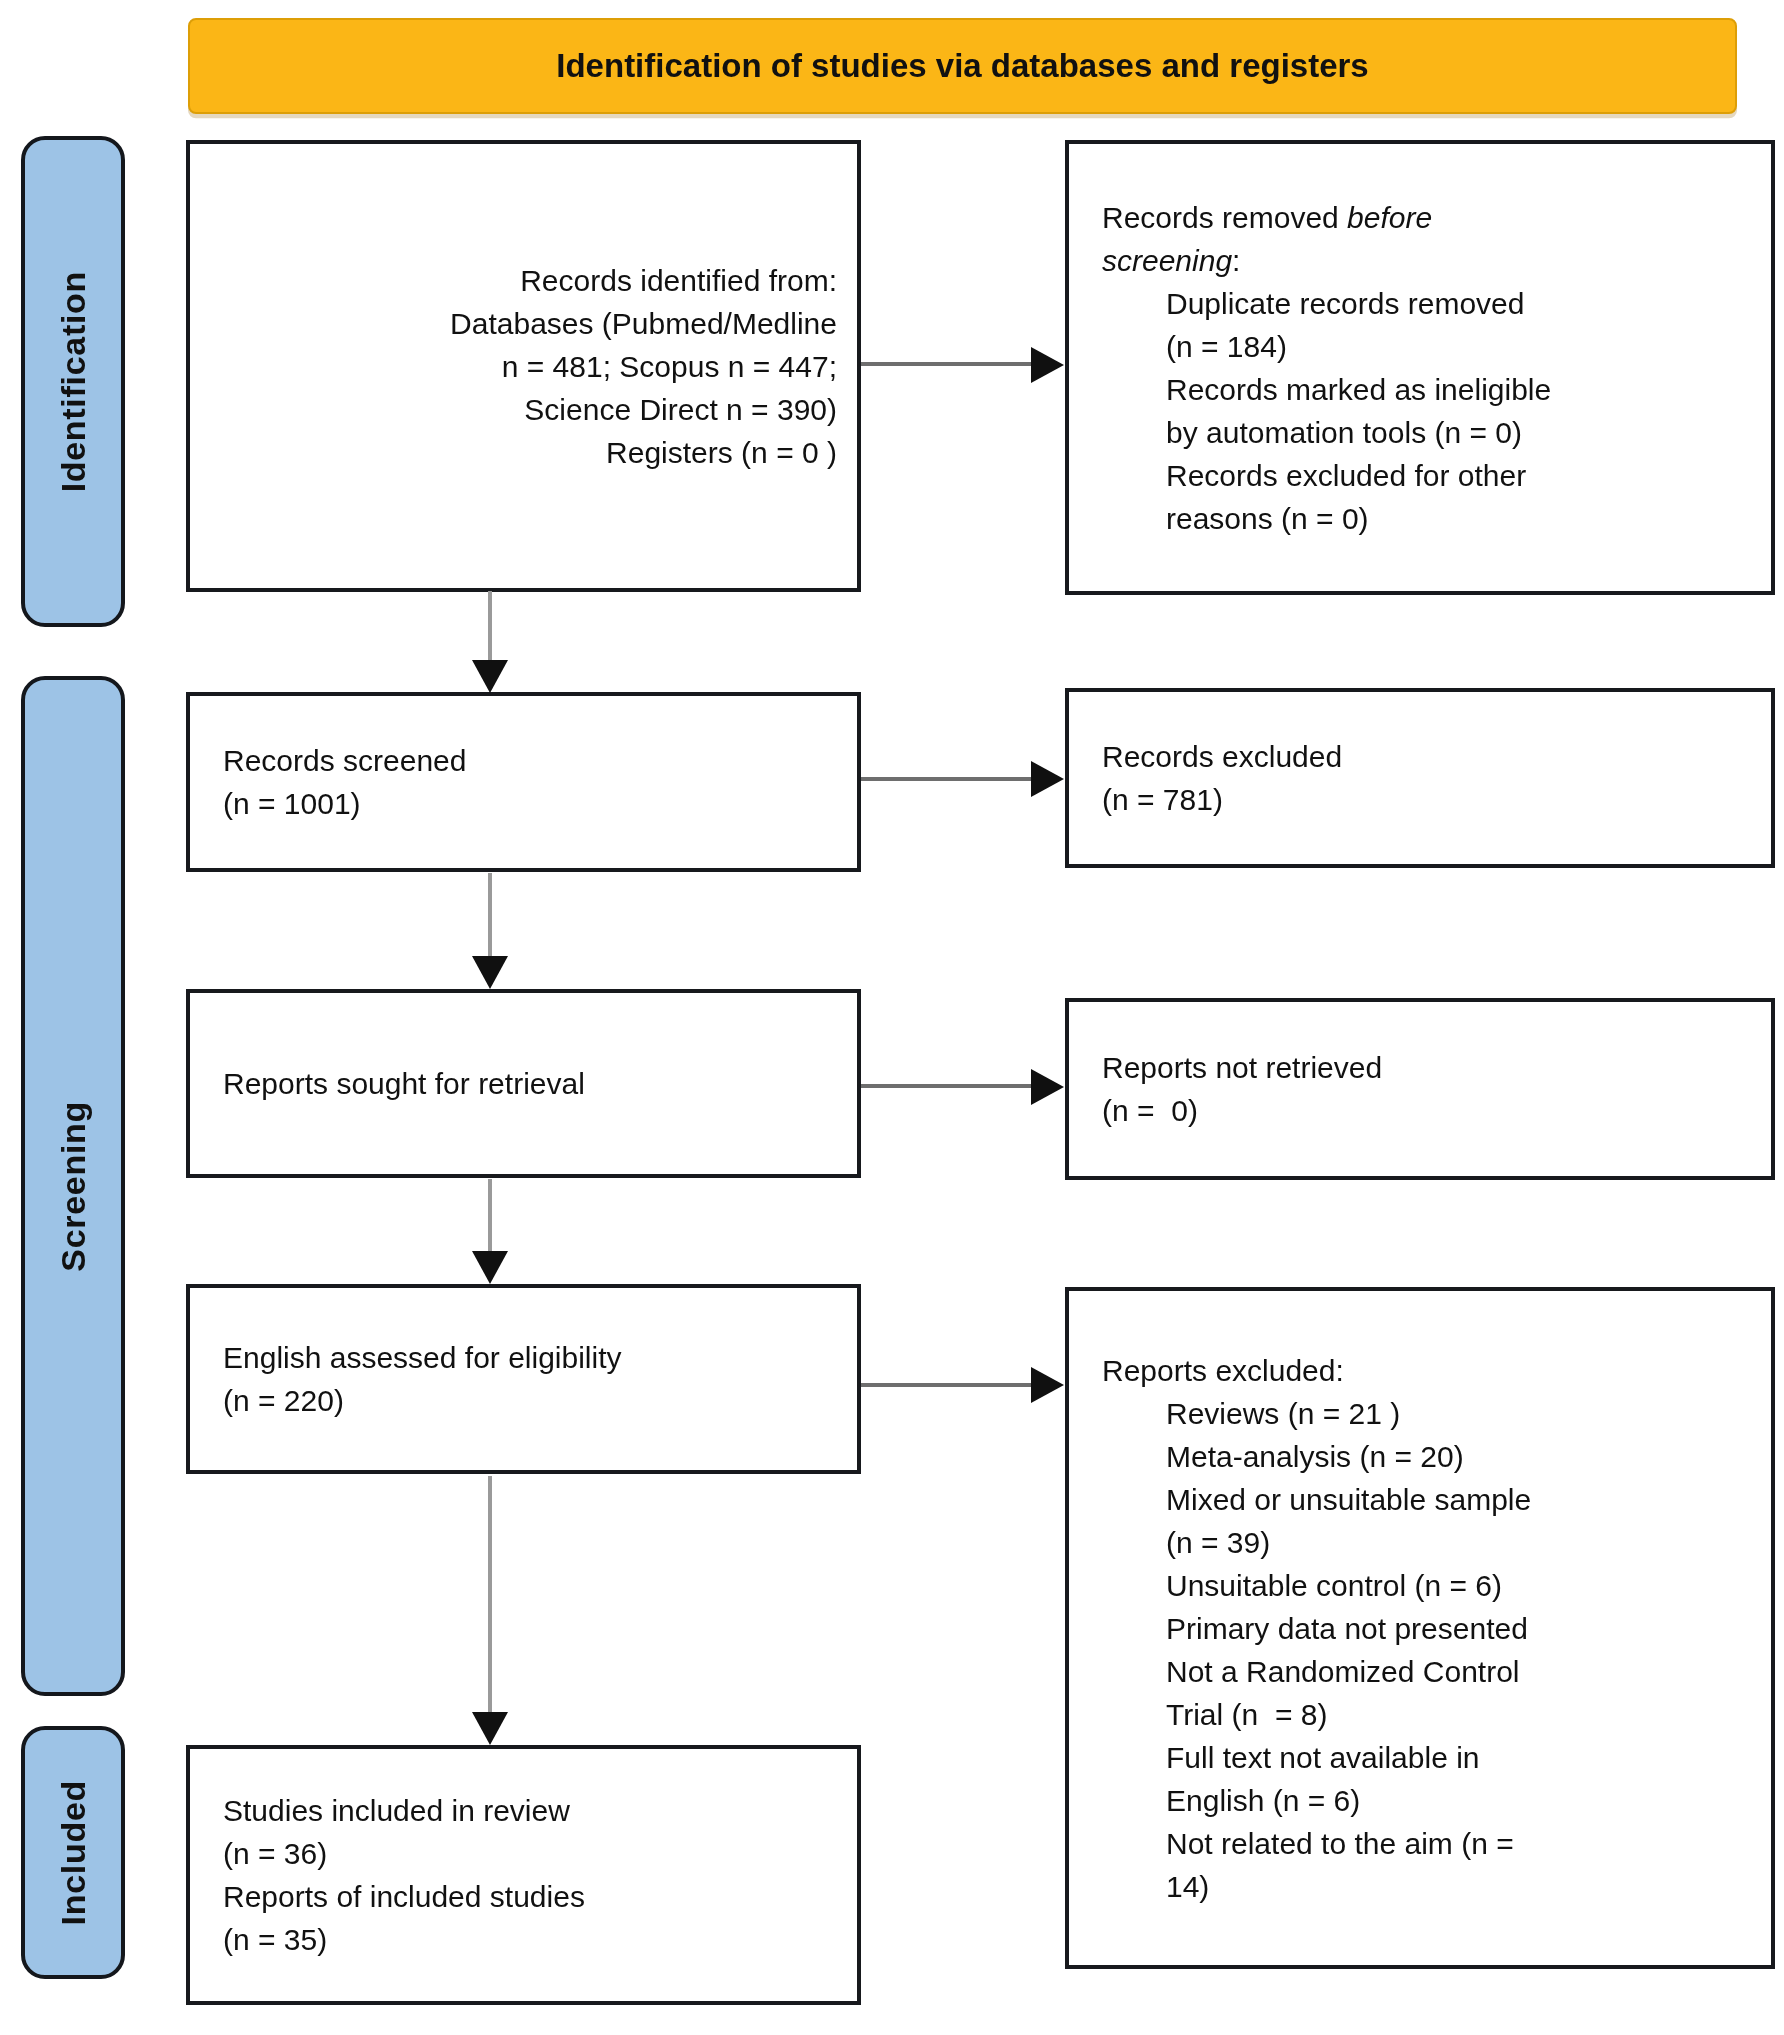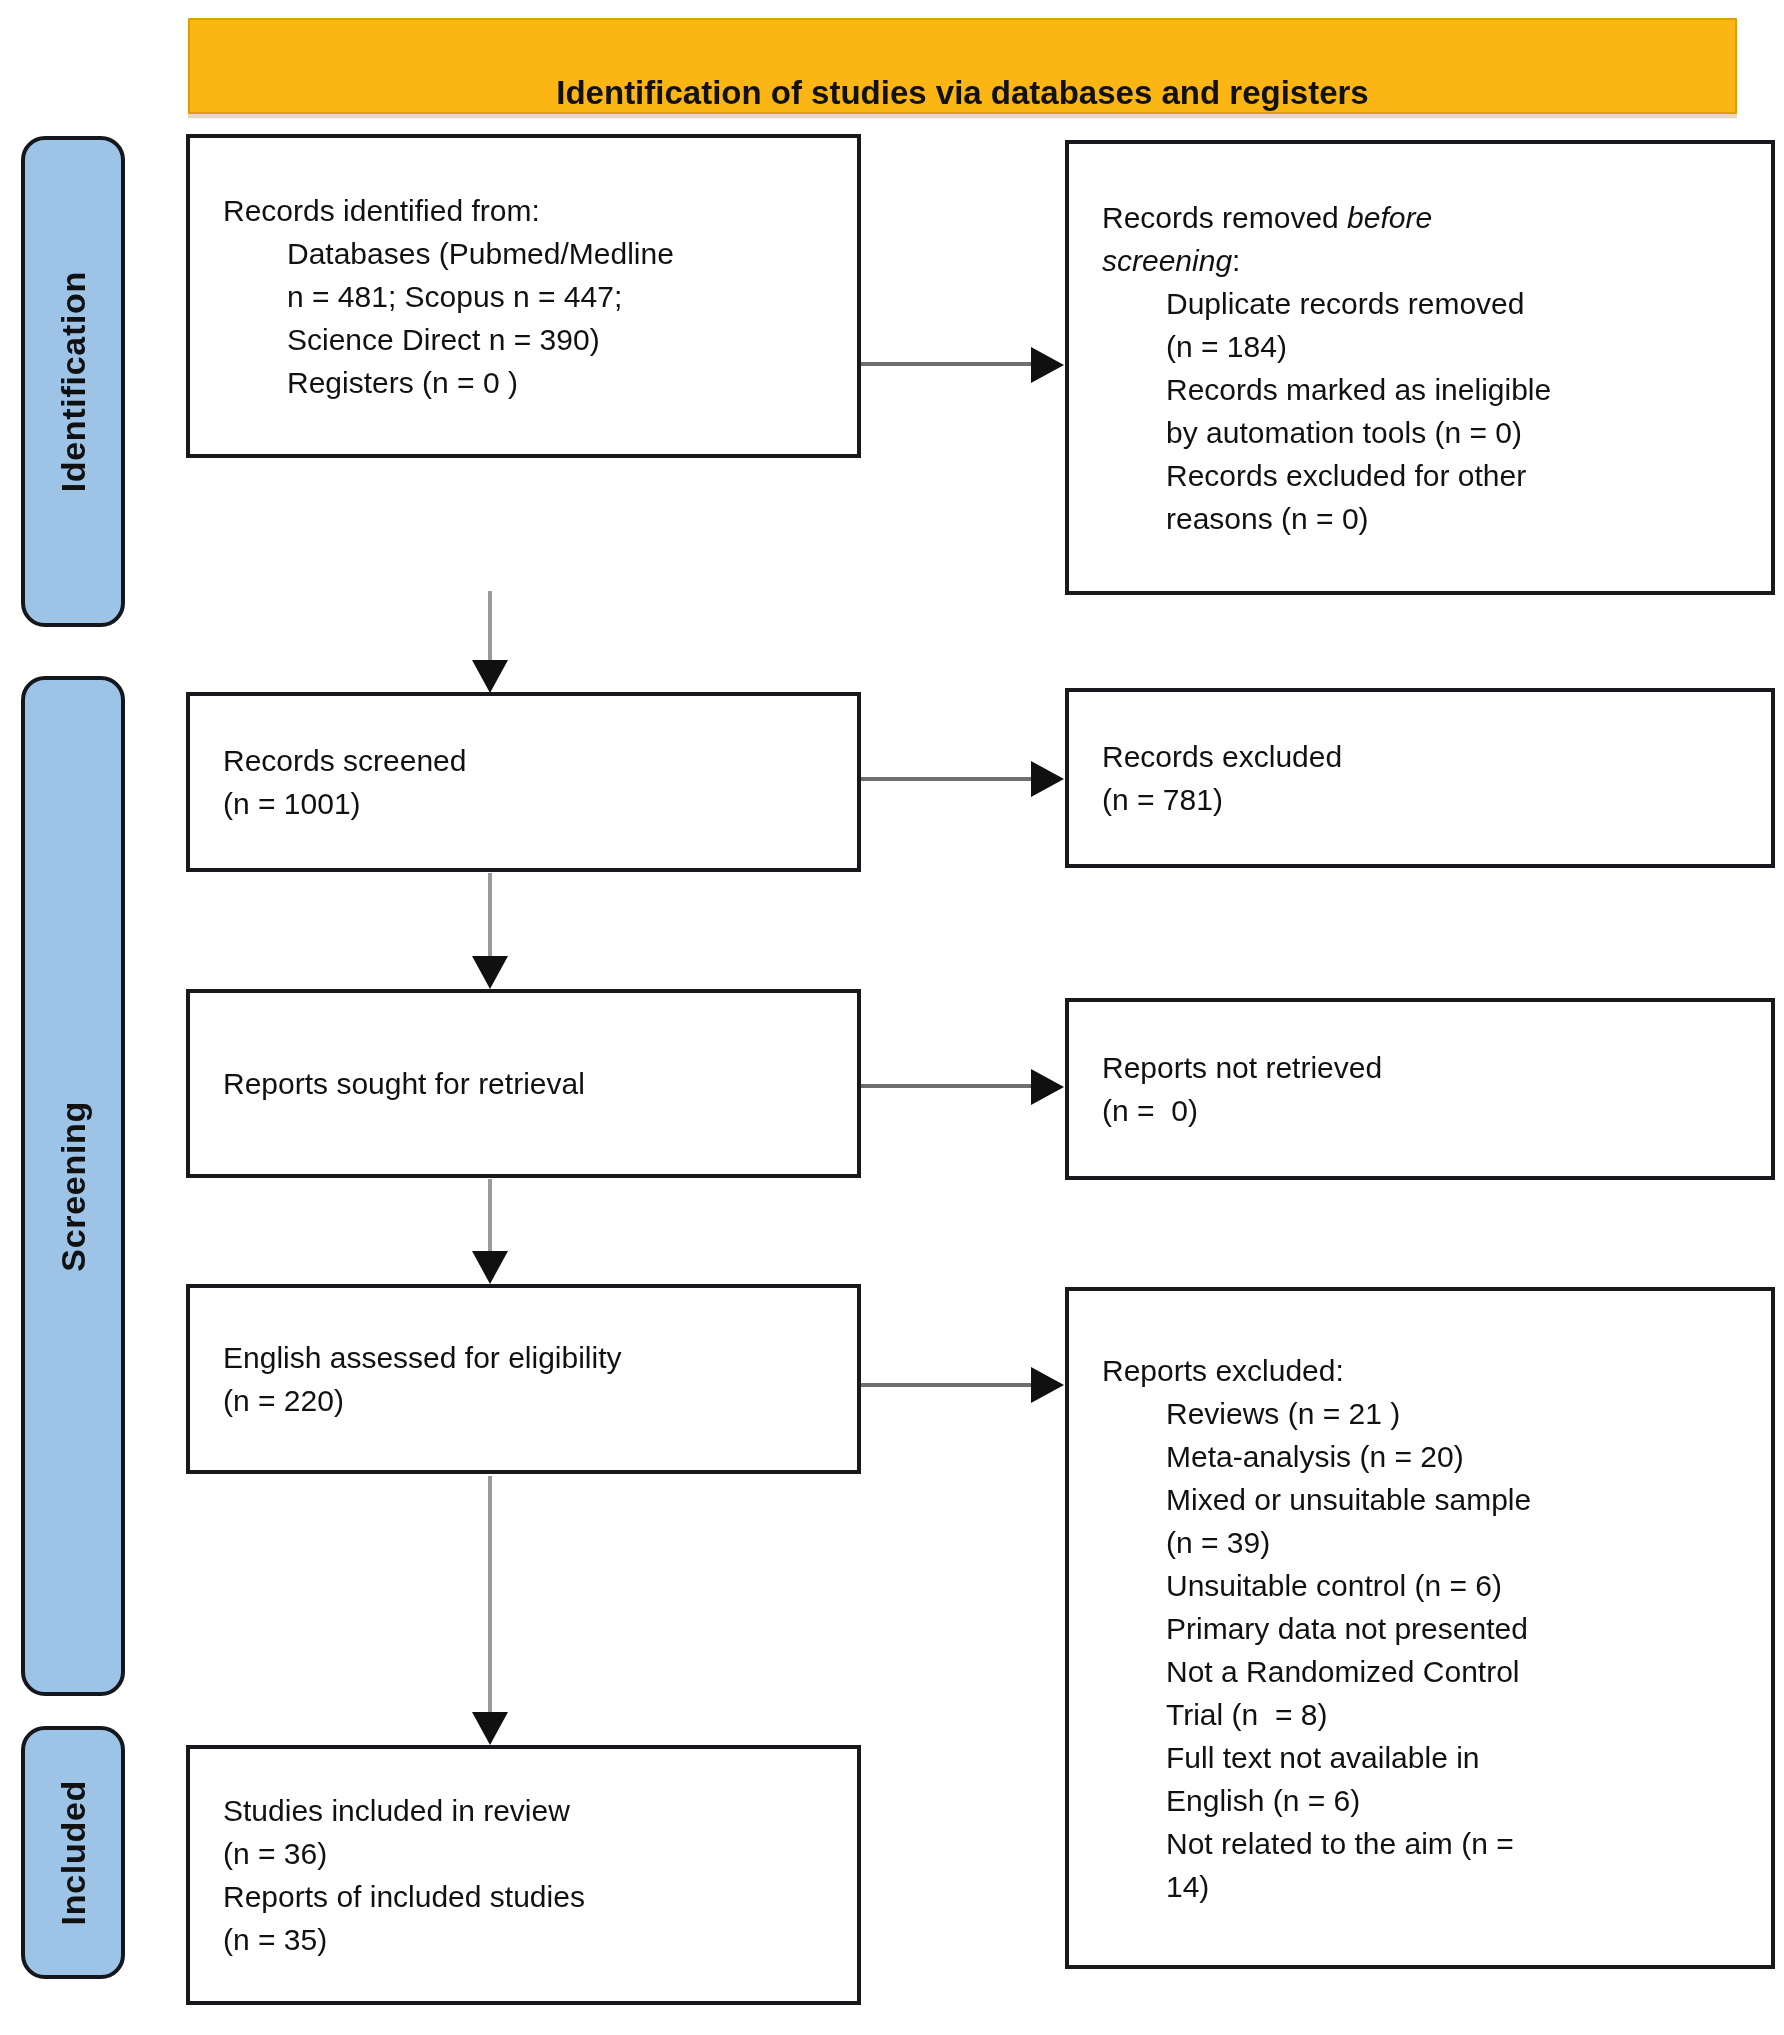--- a/index.html
+++ b/index.html
@@ -3,23 +3,23 @@
 <meta charset="utf-8">
 <style>
   html,body{margin:0;padding:0;background:#ffffff;}
   body{
     width:1785px;height:2035px;position:relative;overflow:hidden;
     font-family:"Liberation Sans","DejaVu Sans",sans-serif;color:#111;
   }
   .banner{
     position:absolute;left:188px;top:18px;width:1545px;height:92px;
     background:var(--banner,#FBB616);
-    border:2.1px solid #DD9E07;border-radius:1px;
+    border:2.1px solid #DD9E07;border-radius:8px;
     box-shadow:0 4.3px 0 rgba(150,100,0,.25);
-    display:flex;align-items:flex-end;justify-content:center;
+    display:flex;align-items:center;justify-content:center;
     font-weight:bold;font-size:33px;
   }
   .stage{
     position:absolute;left:21px;width:96px;
     background:var(--stage,#9DC3E6);
     border:4.3px solid #14171c;border-radius:24px;
     display:flex;align-items:center;justify-content:center;
     font-weight:bold;font-size:34px;
   }
   .stage .vt{
@@ -32,21 +32,21 @@
   .fbox{
     position:absolute;background:#fff;
     border:4.3px solid #17191d;
     display:flex;flex-direction:column;justify-content:center;
     padding:14px 20px 14px 33px;box-sizing:border-box;
     font-size:30px;line-height:43px;
   }
   .fbox.top{justify-content:center;padding-top:14px;}
   .col-l{left:186px;width:675px;}
   .col-r{left:1065px;width:710px;}
-  .b-identified{top:134px;height:324px;}
+  .b-identified{top:140px;height:452px;text-align:right;}
   .b-removed{top:140px;height:455px;}
   .b-screened{top:692px;height:180px;}
   .b-excluded{top:688px;height:180px;}
   .b-sought{top:989px;height:189px;}
   .b-notretrieved{top:998px;height:182px;}
   .b-assessed{top:1284px;height:190px;}
   .b-reportsexcluded{top:1287px;height:682px;}
   .b-included{top:1745px;height:260px;}
   .line{white-space:pre-wrap;}
   .line.ind{padding-left:64px;}

